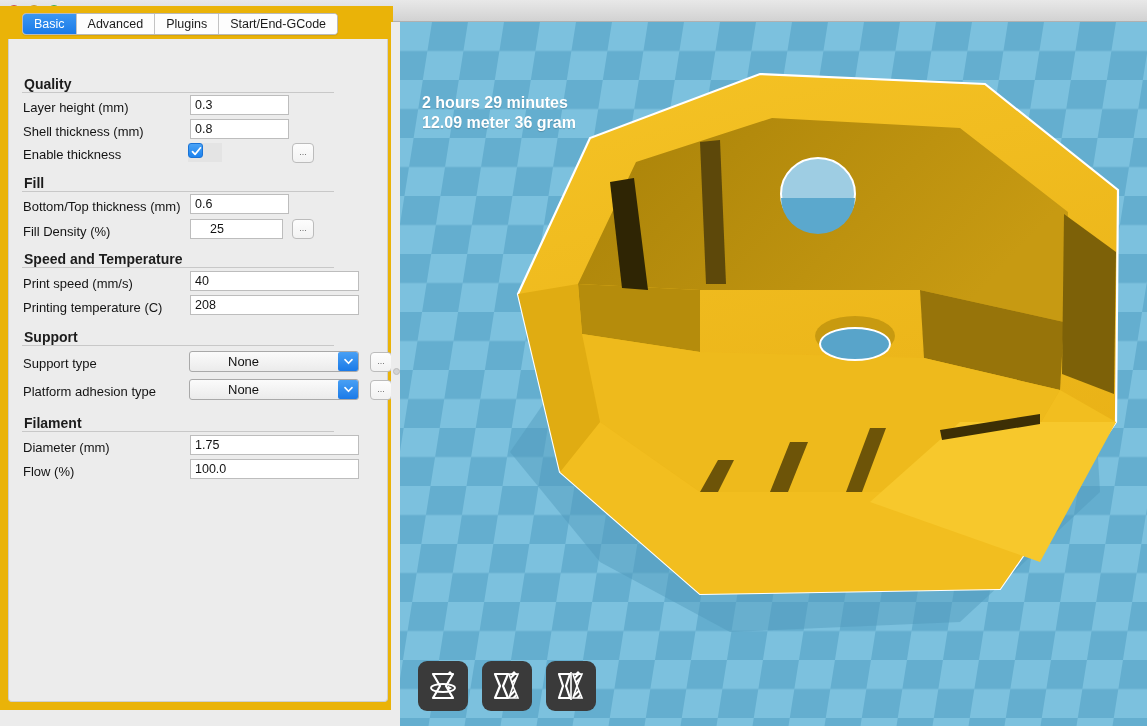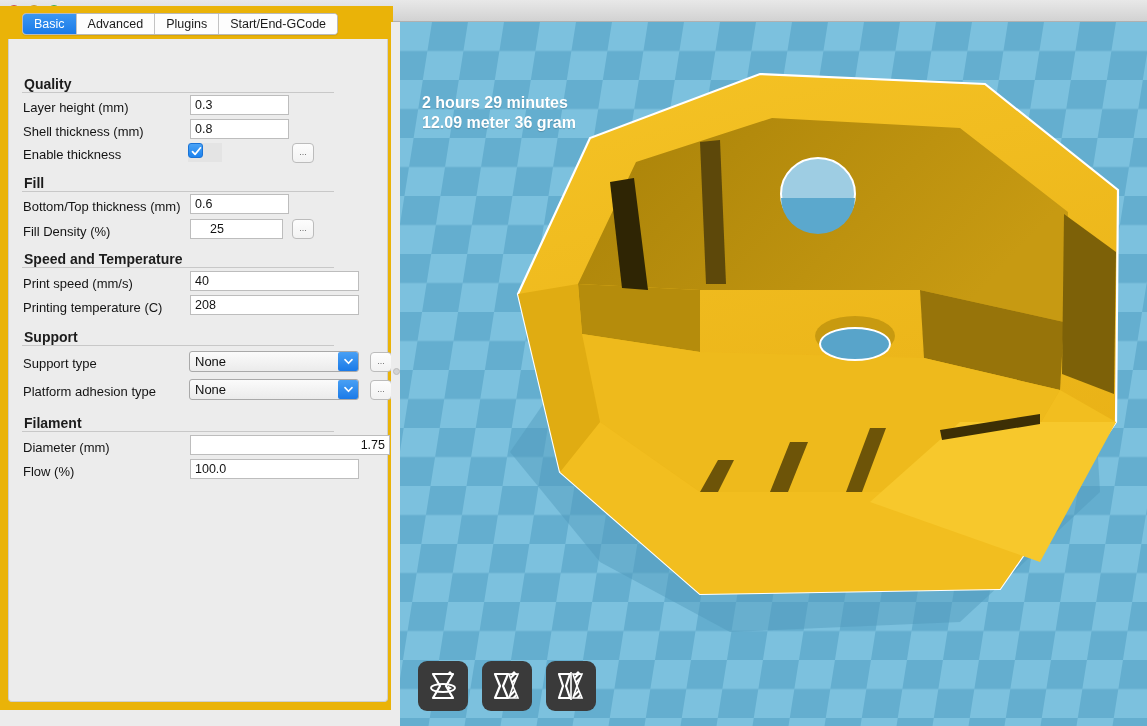--- a/index.html
+++ b/index.html
@@ -128,20 +128,21 @@
   }
 
   .combo {
     position: absolute;
     height: 21px;
     background: linear-gradient(#fbfbfb, #ebebeb);
     border: 1px solid #a9a9a9;
     border-radius: 3px;
     display: flex; align-items: center;
     cursor: default;
+    padding-left: 33px;
   }
   .combo .cval {
     flex: 1;
     font-size: 13px; color: #101010;
     padding-left: 5px;
   }
   .combo .carrow {
     width: 20px; height: 19px;
     background: linear-gradient(#49a0f4, #1a7ae8);
     border-radius: 2px;
@@ -289,21 +290,21 @@
               <path d="M1 1.6 L4.5 5.3 L8 1.6" stroke="#ffffff" stroke-width="1.6" fill="none" stroke-linecap="round" stroke-linejoin="round"></path>
             </svg>
         </div>
       </div>
       <div class="dots-btn" style="left:361px; top:341px">...</div>
 
       <div class="sect-header" style="top:376px">Filament</div>
       <div class="sect-rule" style="top:392px"></div>
 
       <div class="row-label" style="top:401px">Diameter (mm)</div>
-      <input class="txtfield" style="left: 181px; top: 396px; width: 200px; text-align: right;" value="1.75">
+      <input class="txtfield" style="left: 181px; top: 396px; width: 169px;" value="1.75">
 
       <div class="row-label" style="top:425px">Flow (%)</div>
       <input class="txtfield" style="left: 181px; top: 420px; width: 169px;" value="100.0">
     </div>
   </div>
 
   <div class="splitter-track"></div>
   <div class="splitter-dot"></div>
 
   <div class="viewport">

